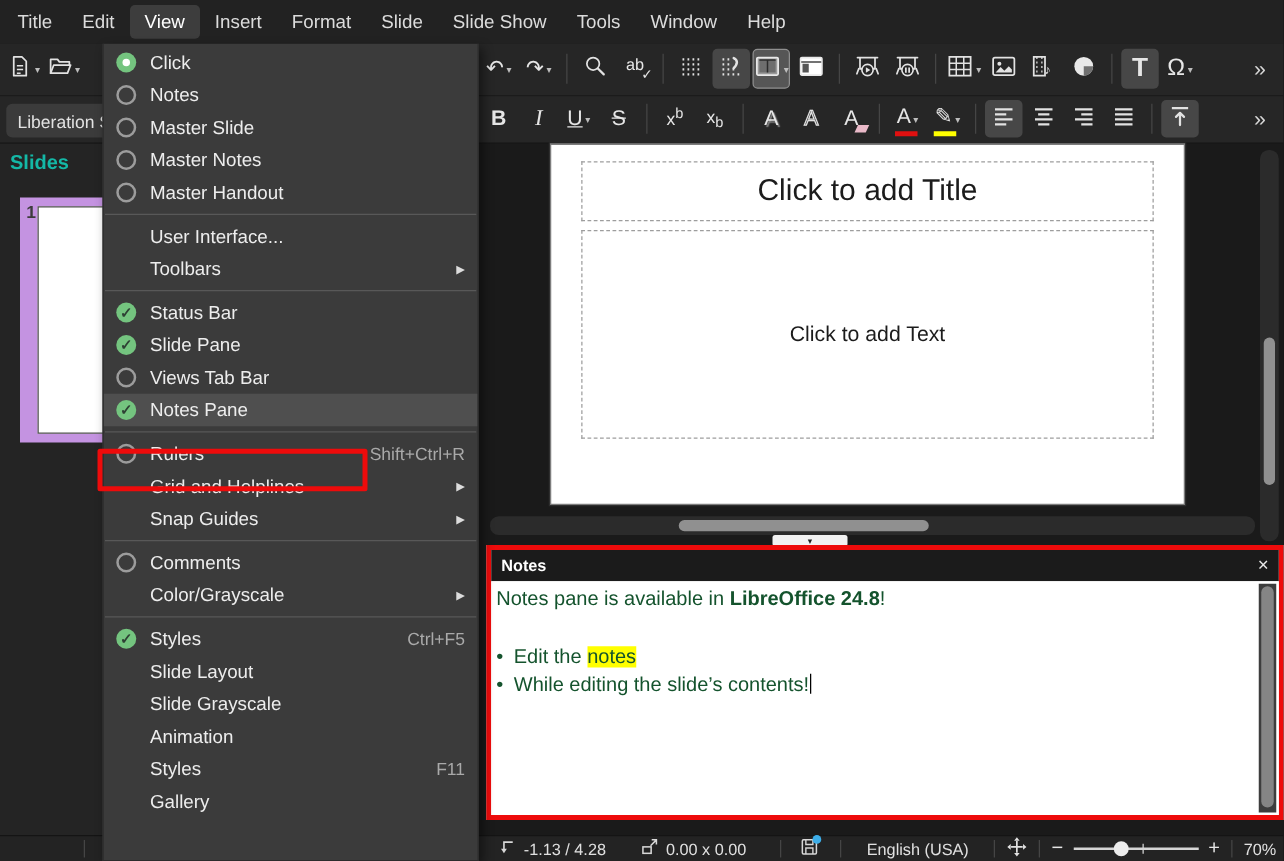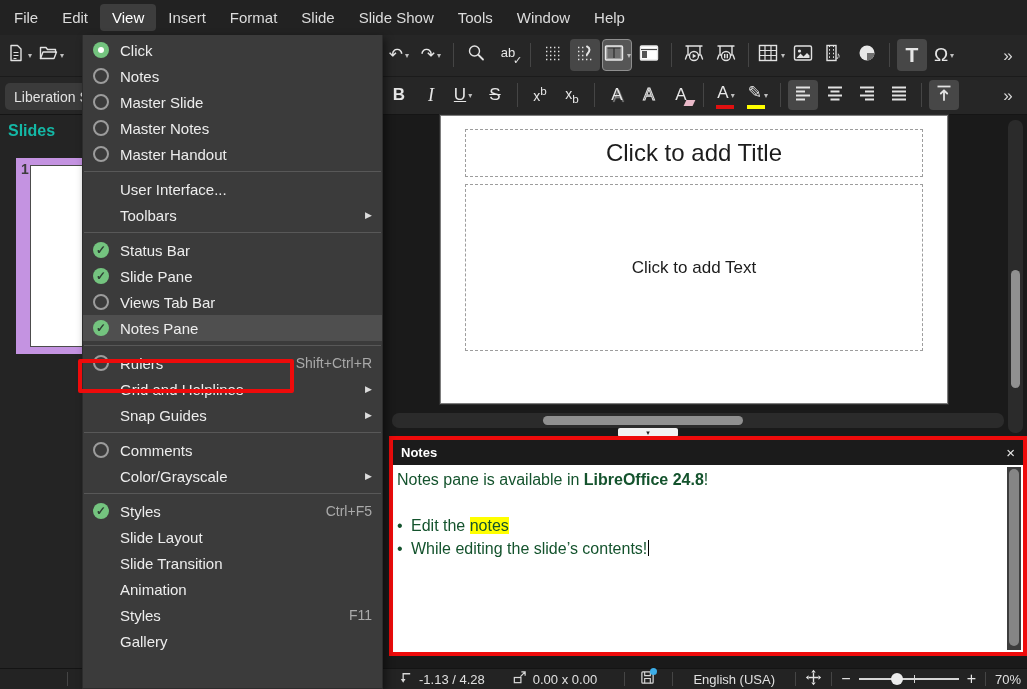--- a/index.html
+++ b/index.html
@@ -102,21 +102,21 @@
 
   .anno{position:absolute;border:4px solid #ee0b0b;border-radius:2px;z-index:60;pointer-events:none;}
   #anno-menu{left:78px;top:359px;width:216px;height:34px;}
 </style>
 </head>
 <body>
 
 <div id="app">
 
   <div class="menubar" id="menubar">
-      <div class="mb-item">File</div>
+      <div class="mb-item">Title</div>
       <div class="mb-item">Edit</div>
       <div class="mb-item active">View</div>
       <div class="mb-item">Insert</div>
       <div class="mb-item">Format</div>
       <div class="mb-item">Slide</div>
       <div class="mb-item">Slide Show</div>
       <div class="mb-item">Tools</div>
       <div class="mb-item">Window</div>
       <div class="mb-item">Help</div>
     </div>
@@ -507,21 +507,21 @@
         <span class="lead check-on">✓</span>
         <span class="lbl">Styles</span>
         <span class="sc">Ctrl+F5</span>
       </div>
       <div class="mi">
         <span class="lead none"></span>
         <span class="lbl">Slide Layout</span>
       </div>
       <div class="mi">
         <span class="lead none"></span>
-        <span class="lbl">Slide Transition</span>
+        <span class="lbl">Slide Grayscale</span>
       </div>
       <div class="mi">
         <span class="lead none"></span>
         <span class="lbl">Animation</span>
       </div>
       <div class="mi">
         <span class="lead none"></span>
         <span class="lbl">Styles</span>
         <span class="sc">F11</span>
       </div>

